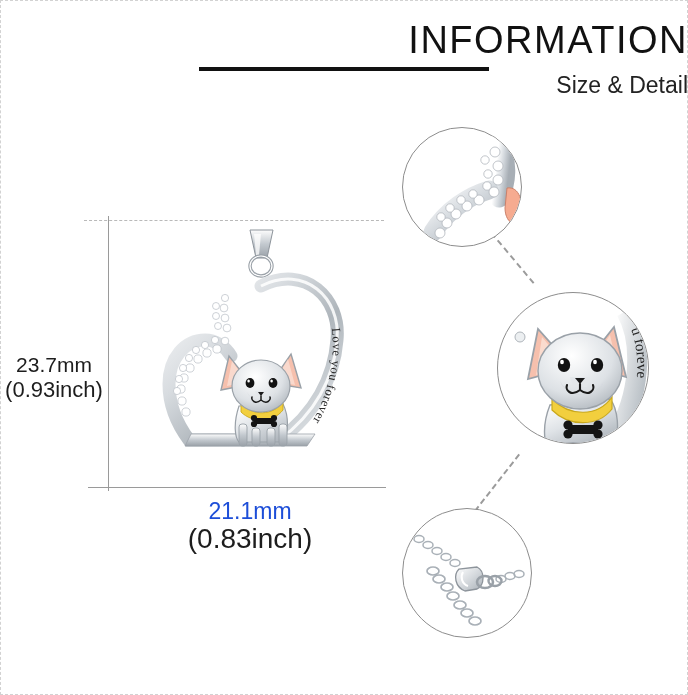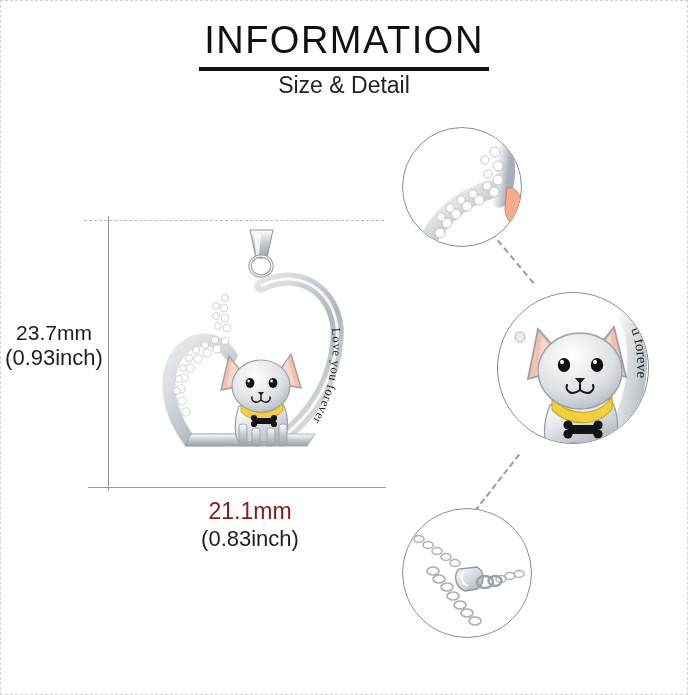--- a/index.html
+++ b/index.html
@@ -2,43 +2,43 @@
 <html><head>
 <meta charset="utf-8">
 <style>
   html,body{margin:0;padding:0;background:#ffffff;}
   body{width:688px;height:695px;position:relative;overflow:hidden;
        font-family:"Liberation Sans","DejaVu Sans",sans-serif;color:#1a1a1a;}
 
   #frame{position:absolute;inset:0;border:1px dashed #d2d2d2;box-sizing:border-box;}
 
   
-  #header{position:absolute;left:0;top:18px;width:688px;text-align:center;}
+  #header{position:absolute;left:0;top:18px;width:688px;text-align:right;}
   #title{font-size:38px;letter-spacing:1.5px;font-weight:400;line-height:44px;
          color:#111;font-family:"Liberation Sans","DejaVu Sans",sans-serif;}
   #title-rule{width:290px;height:4px;background:#111;margin:5px auto 0 auto;}
   #subtitle{font-size:23px;color:#222;line-height:28px;font-weight:400;}
 
   
   .dash-h{position:absolute;height:0;border-top:1px dashed #b9b9b9;}
   .solid-h{position:absolute;height:0;border-top:1px solid #9a9a9a;}
   .solid-v{position:absolute;width:0;border-left:1px solid #9a9a9a;}
 
   #guide-top{left:84px;top:220px;width:300px;}
   #guide-bottom{left:88px;top:487px;width:298px;}
   #guide-vert{left:108px;top:216px;height:275px;}
 
-  #label-height{position:absolute;left:2px;top:320px;width:104px;text-align:center;
+  #label-height{position:absolute;left:2px;top:352px;width:104px;text-align:center;
                 line-height:25px;}
   #label-height .big{font-size:21px;color:#1d1d1d;}
   #label-height .small{font-size:22px;color:#1d1d1d;}
   #label-width{position:absolute;left:150px;top:498px;width:200px;text-align:center;
                line-height:27px;}
-  #label-width .big{font-size:23px;color:#7f1d1d;}
-  #label-width .small{font-size:22px;color:#1d1d1d;}
+  #label-width .big{font-size:23px;color:#1d4ed8;}
+  #label-width .small{font-size:28px;color:#1d1d1d;}
 
   
   #pendant{position:absolute;left:155px;top:228px;width:215px;height:265px;}
   #pendant svg{display:block;}
 
   
   .detail-circle{position:absolute;border-radius:50%;border:1px solid #8d8d8d;
                  overflow:hidden;background:#fff;}
   #circle-top{left:402px;top:127px;width:118px;height:118px;}
   #circle-mid{left:497px;top:292px;width:150px;height:150px;}

